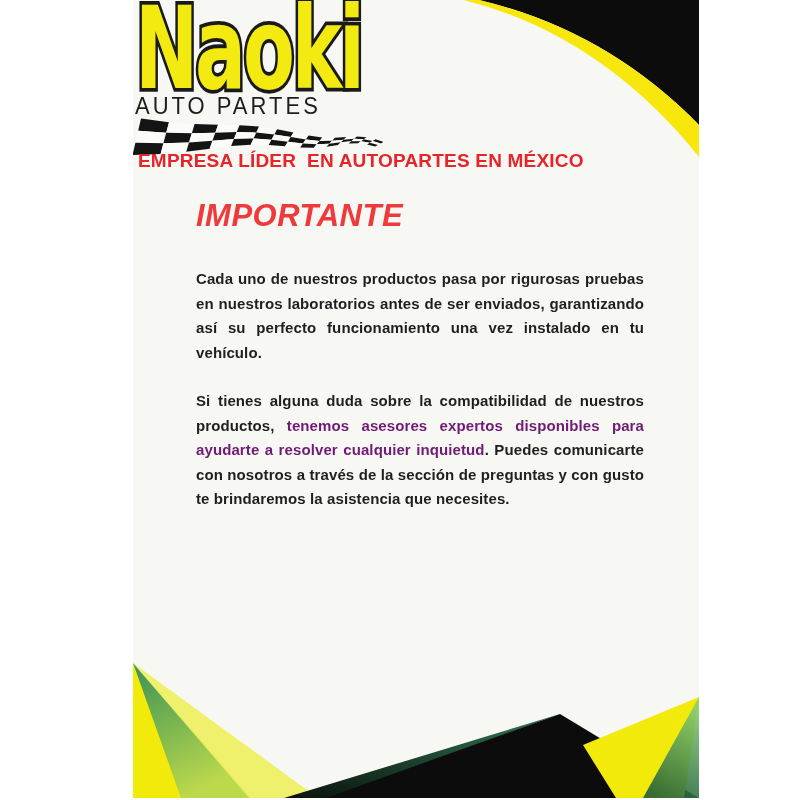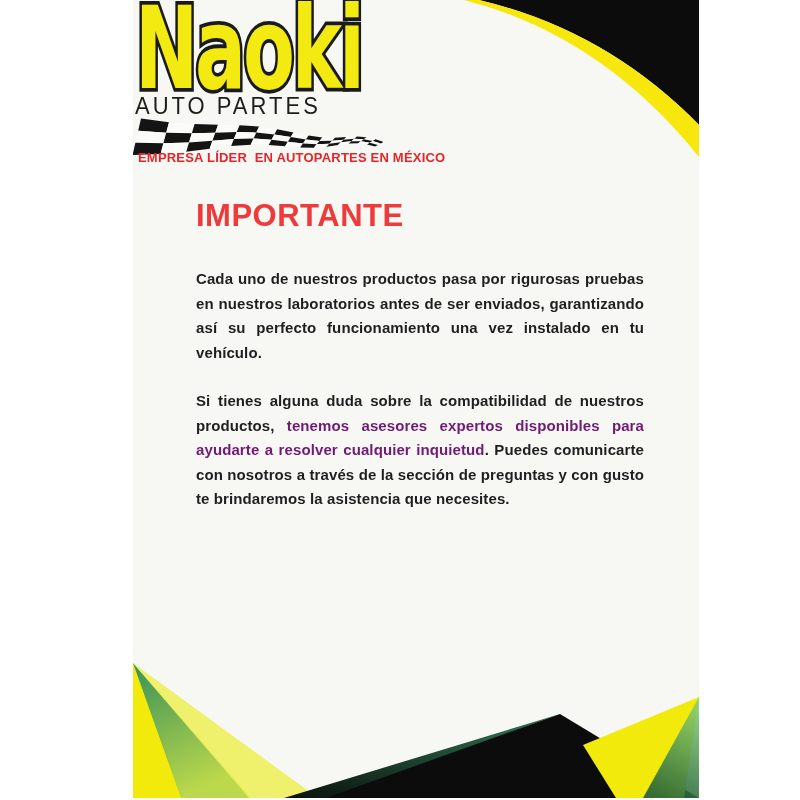--- a/index.html
+++ b/index.html
@@ -26,28 +26,29 @@
     white-space:nowrap;
   }
   .logo-sub{
     position:absolute;left:2px;top:93px;
     font-size:22px;font-weight:400;letter-spacing:3px;color:#1d1d1b;
     white-space:nowrap;transform:scaleY(1.05);transform-origin:left top;
   }
   .flag{position:absolute;left:0px;top:114px;width:250px;height:46px;}
   .tagline{
     position:absolute;left:5px;top:150px;
-    font-size:13px;font-weight:800;color:#e6252a;letter-spacing:0.2px;
+    font-size:19px;font-weight:800;color:#e6252a;letter-spacing:0.2px;
     white-space:pre;
   }
   
   .content{position:absolute;left:63px;top:198px;width:448px;}
   .heading{
     margin:0 0 33px 0;font-size:31px;font-weight:800;color:#ef3a3c;
     letter-spacing:0.5px;
+    font-style:italic;
   }
   .content p{
     margin:0 0 24px 0;font-size:15px;font-weight:700;line-height:24.5px;
     color:#1f1f1f;text-align:justify;letter-spacing:0.1px;
   }
   .hl{color:#701a75;}
   
   .bottom-decor{position:absolute;left:0;bottom:0;width:566px;height:145px;}
 </style>
 </head>

